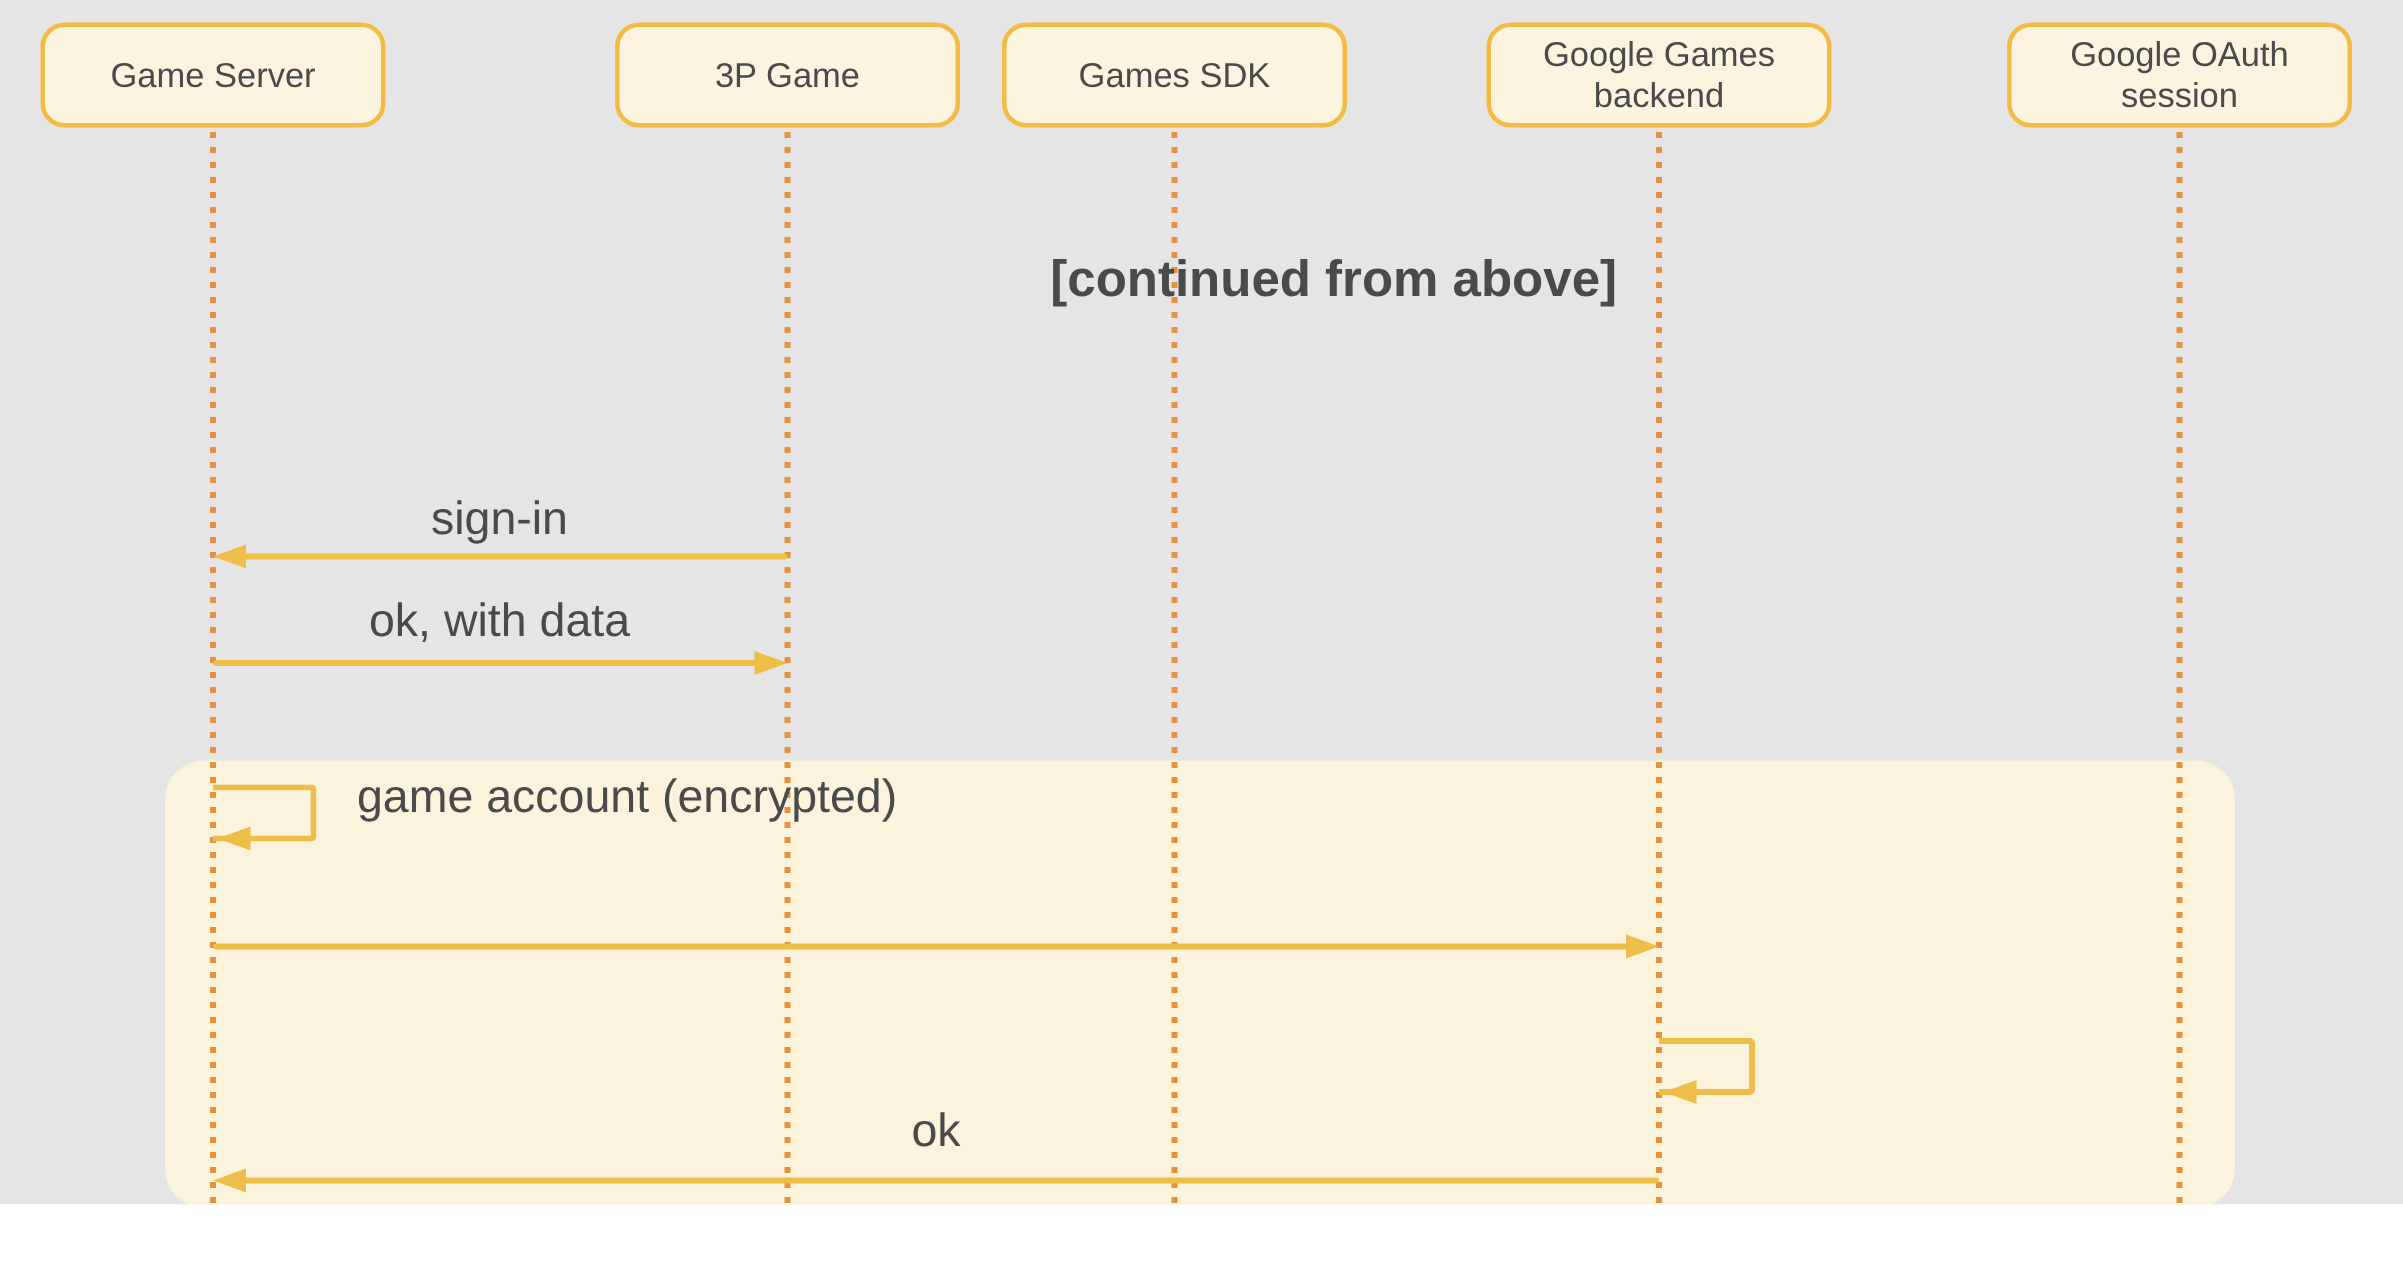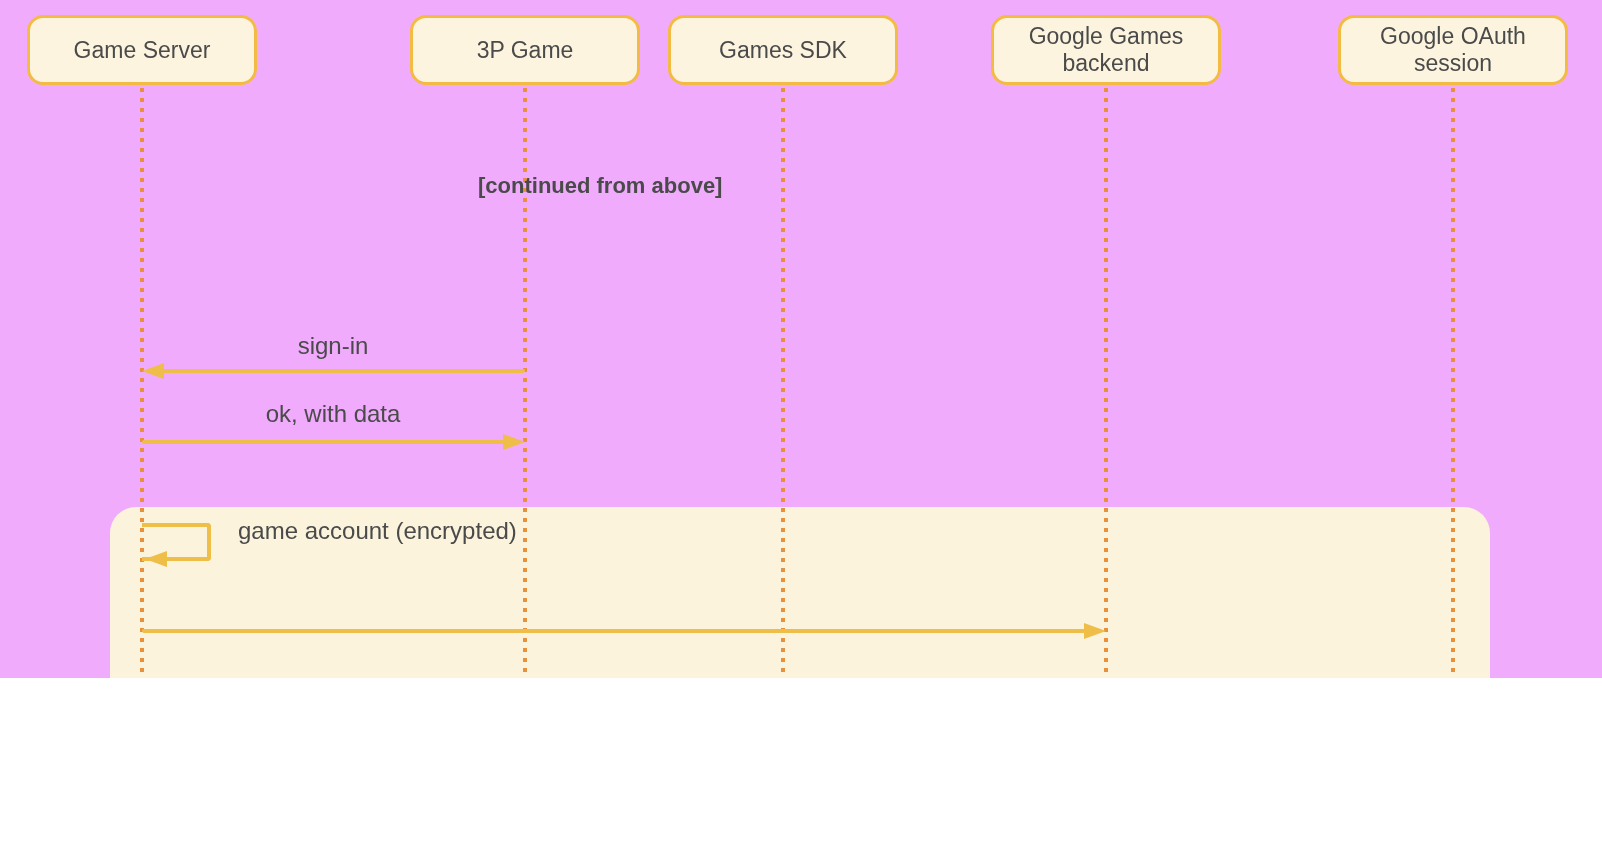--- a/index.html
+++ b/index.html
@@ -5,43 +5,43 @@
   :root{
     --actor-fill:#FCF4DE;
     --actor-border:#F3BB43;
     --region-fill:#FBF3DC;
     --arrow:#EFBE49;
     --lifeline:#E8913C;
     --text:#4A4A4A;
   }
   html,body{margin:0;padding:0;background:#fff;}
   #canvas{
-    position:relative;width:1602px;height:678px;background:#f0abfc;overflow:hidden;
+    position:relative;width:1602px;height:803px;background:#e5e5e5;overflow:hidden;
     font-family:"Liberation Sans",sans-serif;color:var(--text);
   }
   .actor{
     position:absolute;top:15px;width:230px;height:70px;box-sizing:border-box;
     background:var(--actor-fill);border:3px solid var(--actor-border);border-radius:16px;
     display:flex;align-items:center;justify-content:center;text-align:center;
     font-size:23px;line-height:27px;padding:0 14px;z-index:4;
   }
   .lifeline{
     position:absolute;top:88px;width:4px;height:766px;z-index:1;
     background:repeating-linear-gradient(to bottom,var(--lifeline) 0 4px,transparent 4px 10px);
   }
   .region{
     position:absolute;left:110px;top:507px;width:1380px;height:298px;
     background:var(--region-fill);border-radius:26px;z-index:0;
   }
   .title{
-    position:absolute;left:478px;top:168px;width:600px;text-align:left;
-    font-size:22px;font-weight:bold;line-height:36px;z-index:2;
+    position:absolute;left:478px;top:168px;width:600px;text-align:right;
+    font-size:34px;font-weight:bold;line-height:36px;z-index:2;
   }
   .msg-label{
-    position:absolute;font-size:24px;line-height:30px;z-index:3;white-space:nowrap;
+    position:absolute;font-size:31px;line-height:30px;z-index:3;white-space:nowrap;
   }
   .center{text-align:center;transform:translateX(-50%);}
   .hline{position:absolute;height:4px;background:var(--arrow);border-radius:2px;z-index:2;}
   .head-left{
     position:absolute;width:0;height:0;z-index:2;
     border-top:8px solid transparent;border-bottom:8px solid transparent;
     border-right:22px solid var(--arrow);
   }
   .head-right{
     position:absolute;width:0;height:0;z-index:2;

